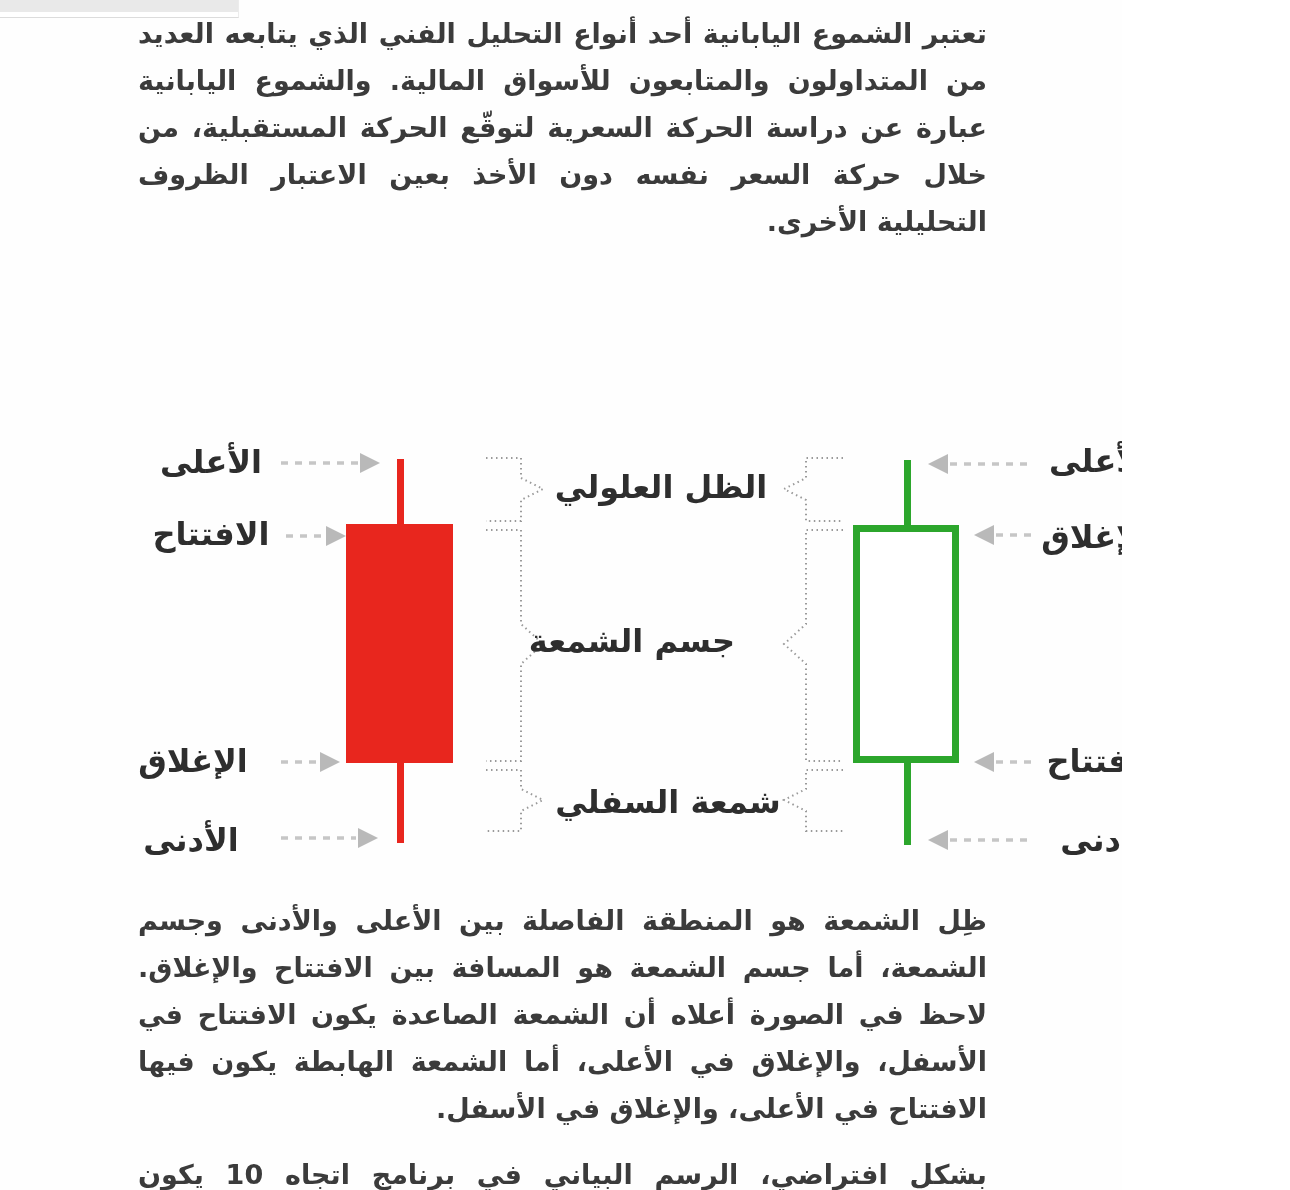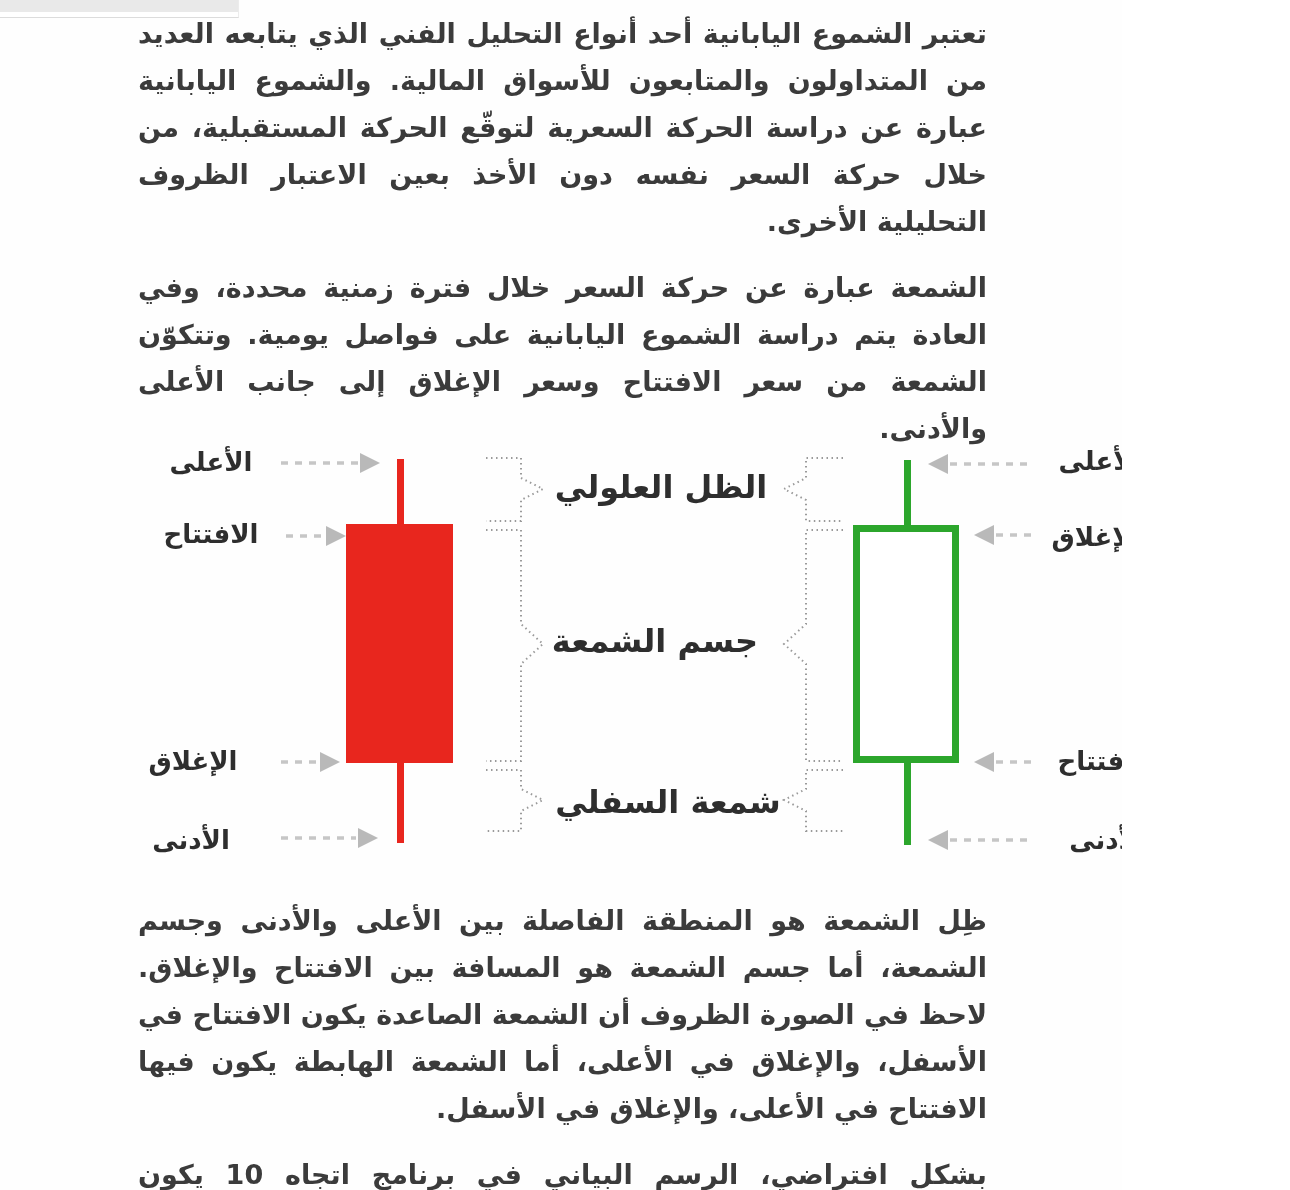--- a/index.html
+++ b/index.html
@@ -44,40 +44,39 @@
   .diagram{position:absolute;top:0;left:0;width:1290px;height:1190px;pointer-events:none;}
   .candle-part{position:absolute;}
   .bear-wick{left:397px;top:459px;width:7px;height:384px;background:var(--red);}
   .bear-body{left:346px;top:524px;width:107px;height:239px;background:var(--red);}
   .bull-wick{left:904px;top:460px;width:7px;height:385px;background:var(--green);}
   .bull-body{left:853px;top:525px;width:106px;height:238px;background:#fff;
              border:7px solid var(--green);box-sizing:border-box;}
   .dlabel{
     position:absolute;transform:translate(-50%,-50%);
     white-space:nowrap;direction:rtl;
-    color:var(--label);font-size:26px;font-weight:700;
+    color:var(--label);font-size:32px;font-weight:700;
   }
   .dlabel.mid{font-size:32px;}
   svg.overlay{position:absolute;top:0;left:0;}
   .arrow-line{stroke:var(--arrow);stroke-width:3.5;stroke-dasharray:7 7;fill:none;}
   .arrow-head{fill:var(--arrowhead);}
   .brace{stroke:var(--brace);stroke-width:2;stroke-dasharray:1.5 3.5;fill:none;}
 </style>
 </head>
 <body>
 
 <div class="canvas">
 
   <div class="corner">
     <div class="corner-strip"></div>
   </div>
 
   <div class="text-block text-top">
     <p class="para">تعتبر الشموع اليابانية أحد أنواع التحليل الفني الذي يتابعه العديد من المتداولون والمتابعون للأسواق المالية. والشموع اليابانية عبارة عن دراسة الحركة السعرية لتوقّع الحركة المستقبلية، من خلال حركة السعر نفسه دون الأخذ بعين الاعتبار الظروف التحليلية الأخرى.</p>
-    <p class="para">الشمعة عبارة عن حركة السعر خلال فترة زمنية محددة، وفي العادة يتم دراسة الشموع اليابانية على فواصل يومية. وتتكوّن الشمعة من سعر الافتتاح وسعر الإغلاق إلى جانب الأعلى والأدنى.</p>
   </div>
 
   <div class="diagram">
 
     <svg class="overlay" width="1290" height="1190" viewBox="0 0 1290 1190">
 
       <g>
         <line class="arrow-line" x1="281" y1="463" x2="358" y2="463"></line>
         <polygon class="arrow-head" points="360,453 380,463 360,473"></polygon>
       </g>
@@ -142,22 +141,22 @@
     <div class="dlabel" style="left:211px;top:534px;">الافتتاح</div>
     <div class="dlabel" style="left:193px;top:761px;">الإغلاق</div>
     <div class="dlabel" style="left:191px;top:840px;">الأدنى</div>
 
     <div class="dlabel" style="left:1100px;top:461px;">الأعلى</div>
     <div class="dlabel" style="left:1096px;top:537px;">الإغلاق</div>
     <div class="dlabel" style="left:1105px;top:761px;">الافتتاح</div>
     <div class="dlabel" style="left:1108px;top:840px;">الأدنى</div>
 
     <div class="dlabel mid" style="left:661px;top:487px;">الظل العلولي</div>
-    <div class="dlabel mid" style="left:655px;top:641px;">جسم الشمعة</div>
+    <div class="dlabel mid" style="left:632px;top:641px;">جسم الشمعة</div>
     <div class="dlabel mid" style="left:668px;top:802px;">شمعة السفلي</div>
   </div>
 
   <div class="text-block text-bottom">
-    <p class="para">ظِل الشمعة هو المنطقة الفاصلة بين الأعلى والأدنى وجسم الشمعة، أما جسم الشمعة هو المسافة بين الافتتاح والإغلاق. لاحظ في الصورة الظروف أن الشمعة الصاعدة يكون الافتتاح في الأسفل، والإغلاق في الأعلى، أما الشمعة الهابطة يكون فيها الافتتاح في الأعلى، والإغلاق في الأسفل.</p>
+    <p class="para">ظِل الشمعة هو المنطقة الفاصلة بين الأعلى والأدنى وجسم الشمعة، أما جسم الشمعة هو المسافة بين الافتتاح والإغلاق. لاحظ في الصورة أعلاه أن الشمعة الصاعدة يكون الافتتاح في الأسفل، والإغلاق في الأعلى، أما الشمعة الهابطة يكون فيها الافتتاح في الأعلى، والإغلاق في الأسفل.</p>
     <p class="para">بشكل افتراضي، الرسم البياني في برنامج اتجاه 10 يكون بواسطة الشموع، وبمجرّد تشغيل الرسم البياني سترى الشموع كما في الصورة التالية:</p>
   </div>
 
 </div>
 
 </body></html>

